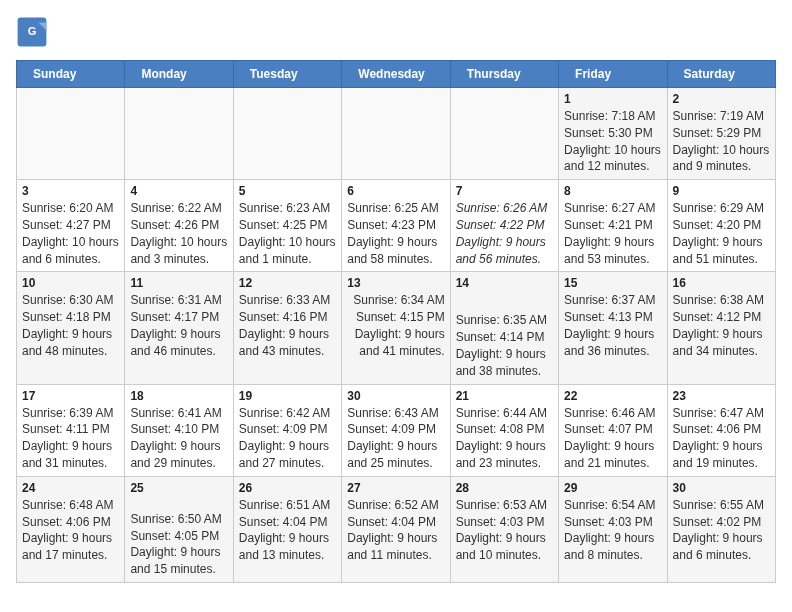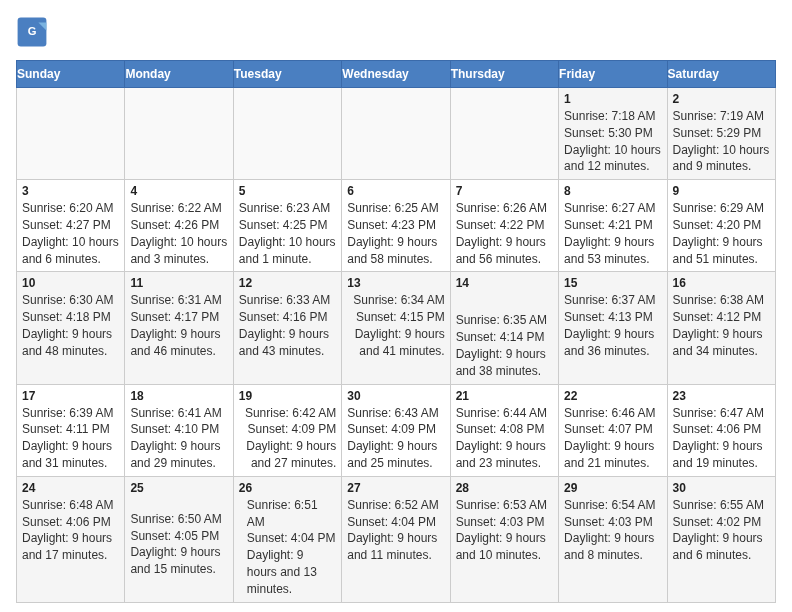--- a/index.html
+++ b/index.html
@@ -49,21 +49,21 @@
       color: #444;
     }
     .calendar {
       width: 100%;
       border-collapse: collapse;
       font-size: 11px;
     }
     .calendar thead tr th {
       background: #4a7fc1;
       color: #fff;
-      padding: 6px 0;
+      padding: 6px 16px;
       text-align: left;
       font-size: 12px;
       font-weight: bold;
       border: 1px solid #3a6aaa;
     }
     .calendar tbody tr td {
       border: 1px solid #ccc;
       vertical-align: top;
       padding: 4px 5px;
       height: 80px;
@@ -165,21 +165,21 @@
 Daylight: 10 hours and 1 minute.</div>
         </td>
         <td>
           <span class="day-number">6</span>
           <div class="day-content" style="white-space: pre-line;">Sunrise: 6:25 AM
 Sunset: 4:23 PM
 Daylight: 9 hours and 58 minutes.</div>
         </td>
         <td>
           <span class="day-number">7</span>
-          <div class="day-content" style="white-space: pre-line;">Sunrise: 6:26 AM
+          <div class="day-content" style="white-space: pre-line; font-style: italic;">Sunrise: 6:26 AM
 Sunset: 4:22 PM
 Daylight: 9 hours and 56 minutes.</div>
         </td>
         <td>
           <span class="day-number">8</span>
           <div class="day-content" style="white-space: pre-line;">Sunrise: 6:27 AM
 Sunset: 4:21 PM
 Daylight: 9 hours and 53 minutes.</div>
         </td>
         <td>
@@ -241,21 +241,21 @@
 Daylight: 9 hours and 31 minutes.</div>
         </td>
         <td>
           <span class="day-number">18</span>
           <div class="day-content" style="white-space: pre-line;">Sunrise: 6:41 AM
 Sunset: 4:10 PM
 Daylight: 9 hours and 29 minutes.</div>
         </td>
         <td>
           <span class="day-number">19</span>
-          <div class="day-content" style="white-space: pre-line; text-align: right;">Sunrise: 6:42 AM
+          <div class="day-content" style="white-space: pre-line;">Sunrise: 6:42 AM
 Sunset: 4:09 PM
 Daylight: 9 hours and 27 minutes.</div>
         </td>
         <td>
           <span class="day-number">30</span>
           <div class="day-content" style="white-space: pre-line;">Sunrise: 6:43 AM
 Sunset: 4:09 PM
 Daylight: 9 hours and 25 minutes.</div>
         </td>
         <td>
@@ -285,21 +285,21 @@
 Daylight: 9 hours and 17 minutes.</div>
         </td>
         <td>
           <span class="day-number">25</span>
           <div class="day-content" style="white-space: pre-line; margin-top: 16px;">Sunrise: 6:50 AM
 Sunset: 4:05 PM
 Daylight: 9 hours and 15 minutes.</div>
         </td>
         <td>
           <span class="day-number">26</span>
-          <div class="day-content" style="white-space: pre-line; margin-left: 8px;">Sunrise: 6:51 AM
+          <div class="day-content" style="white-space: pre-line;">Sunrise: 6:51 AM
 Sunset: 4:04 PM
 Daylight: 9 hours and 13 minutes.</div>
         </td>
         <td>
           <span class="day-number">27</span>
           <div class="day-content" style="white-space: pre-line;">Sunrise: 6:52 AM
 Sunset: 4:04 PM
 Daylight: 9 hours and 11 minutes.</div>
         </td>
         <td>

